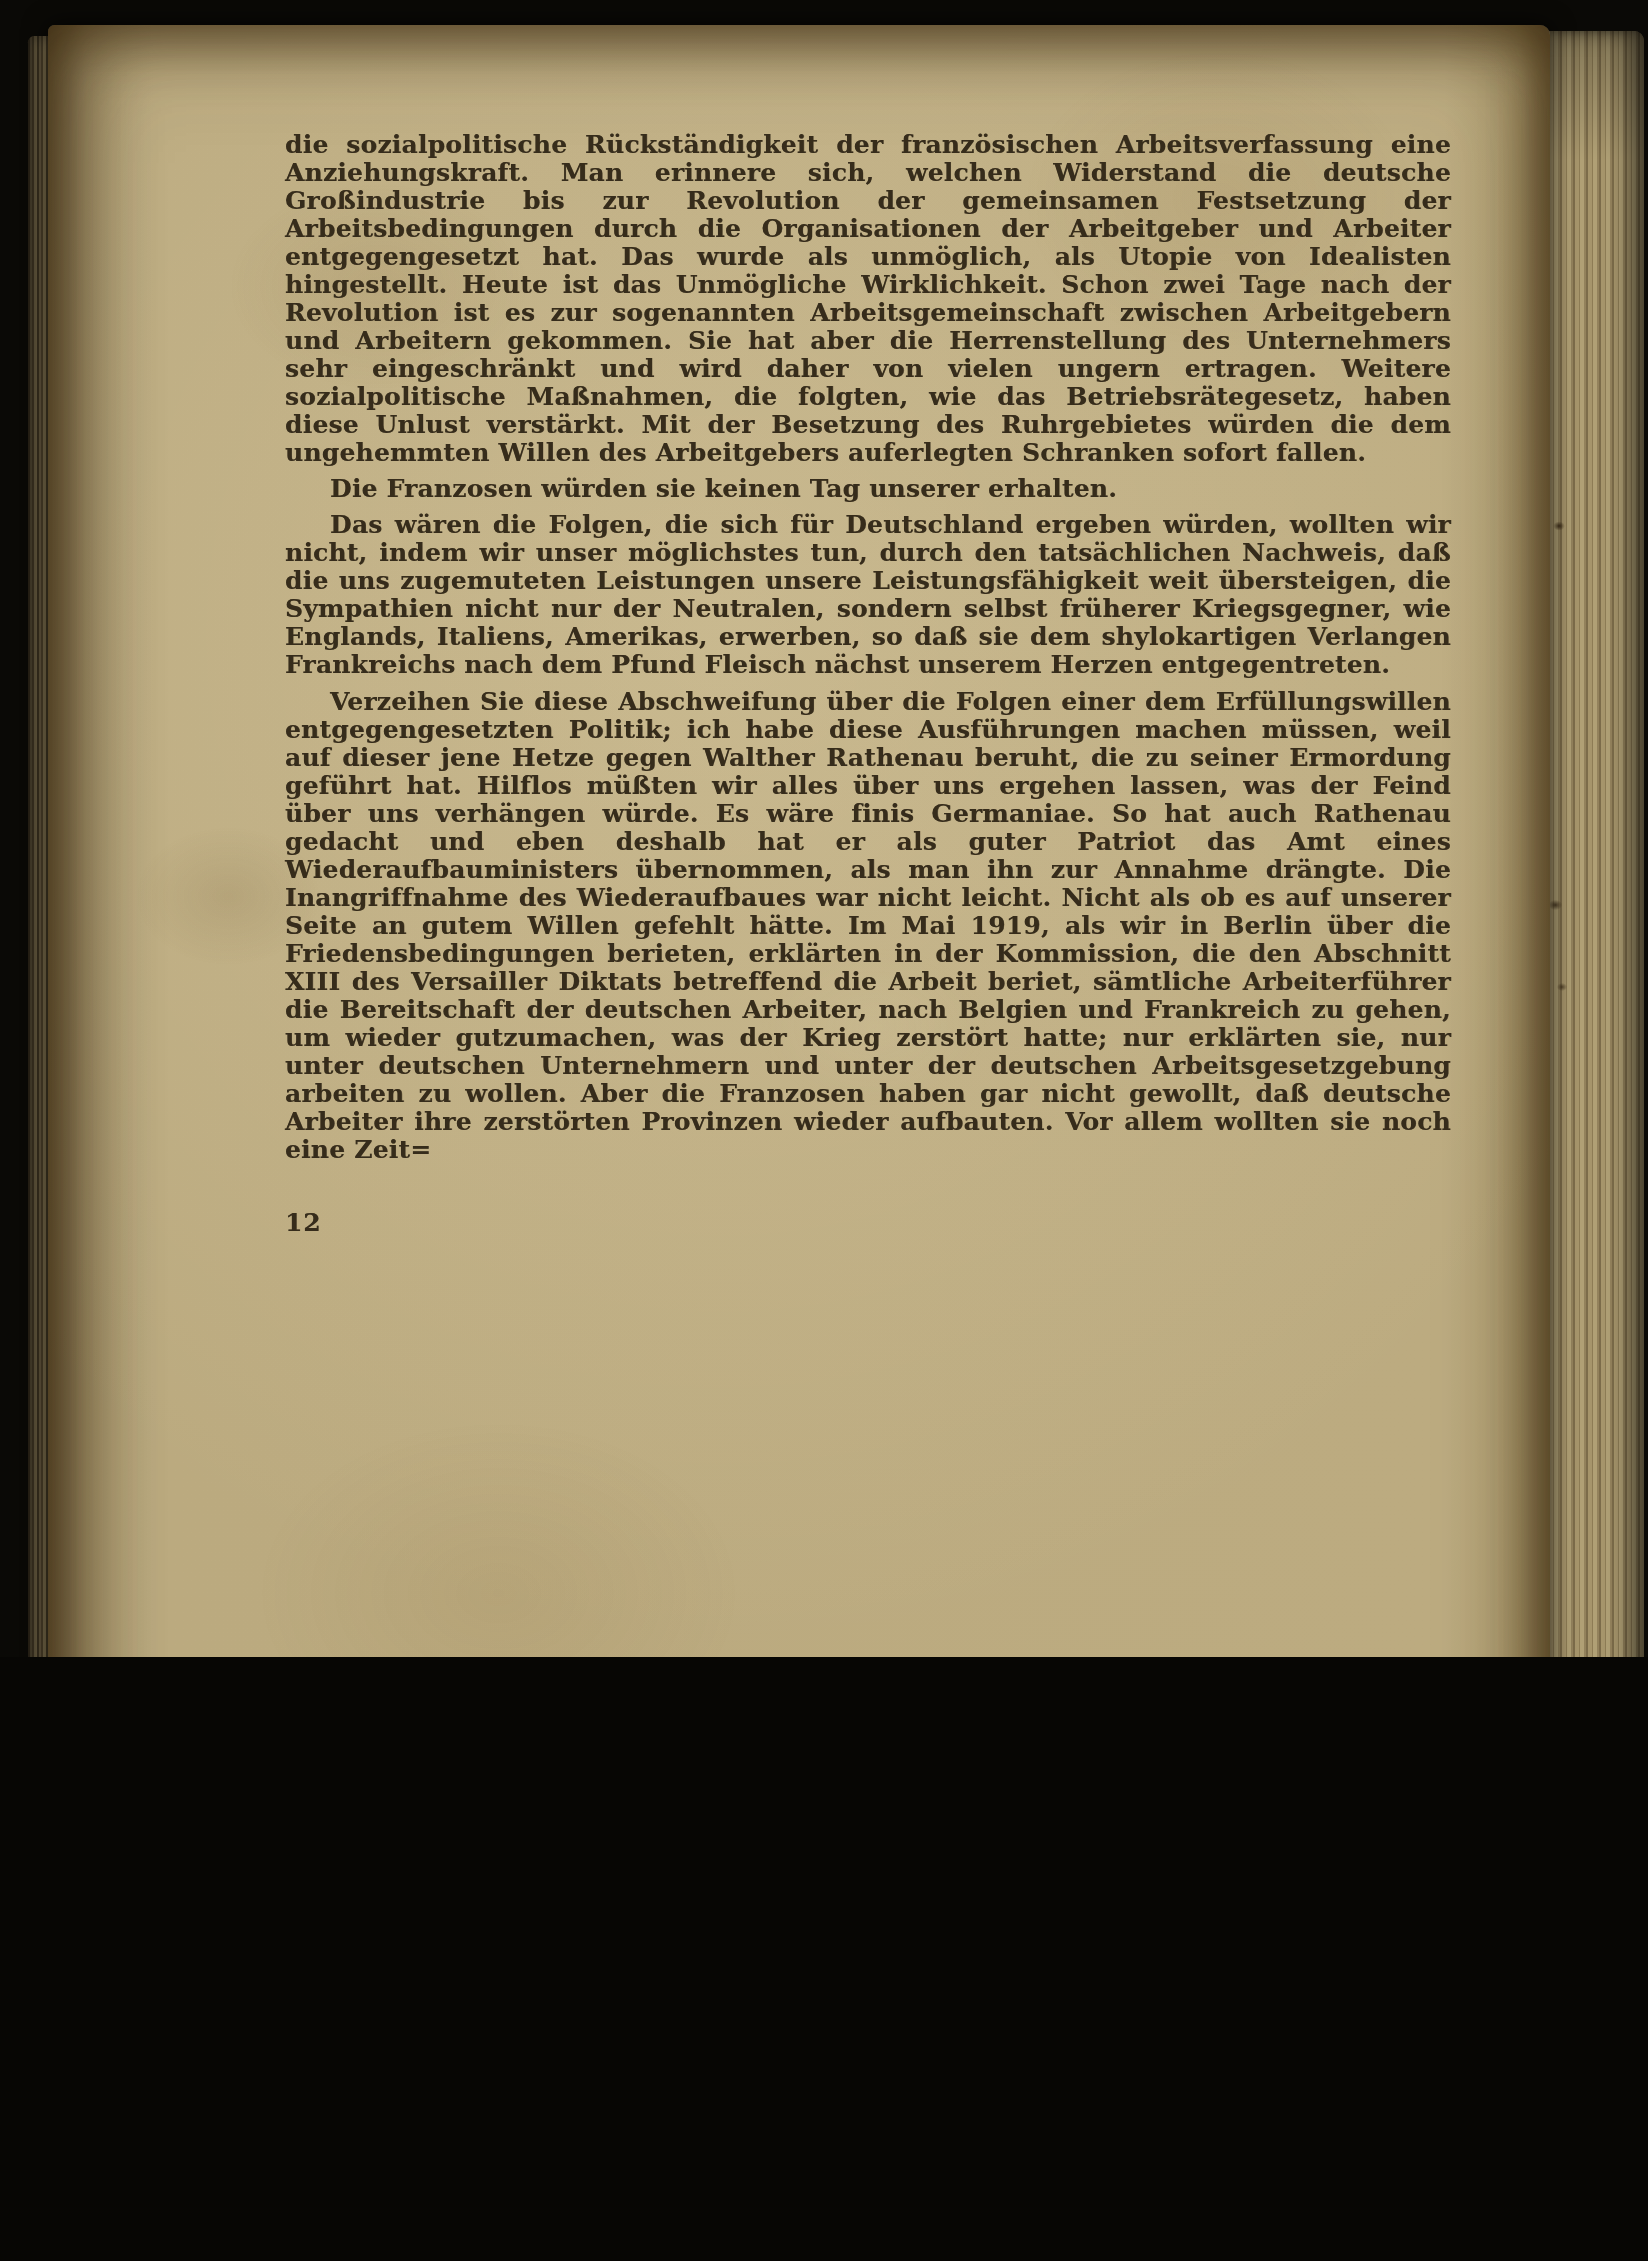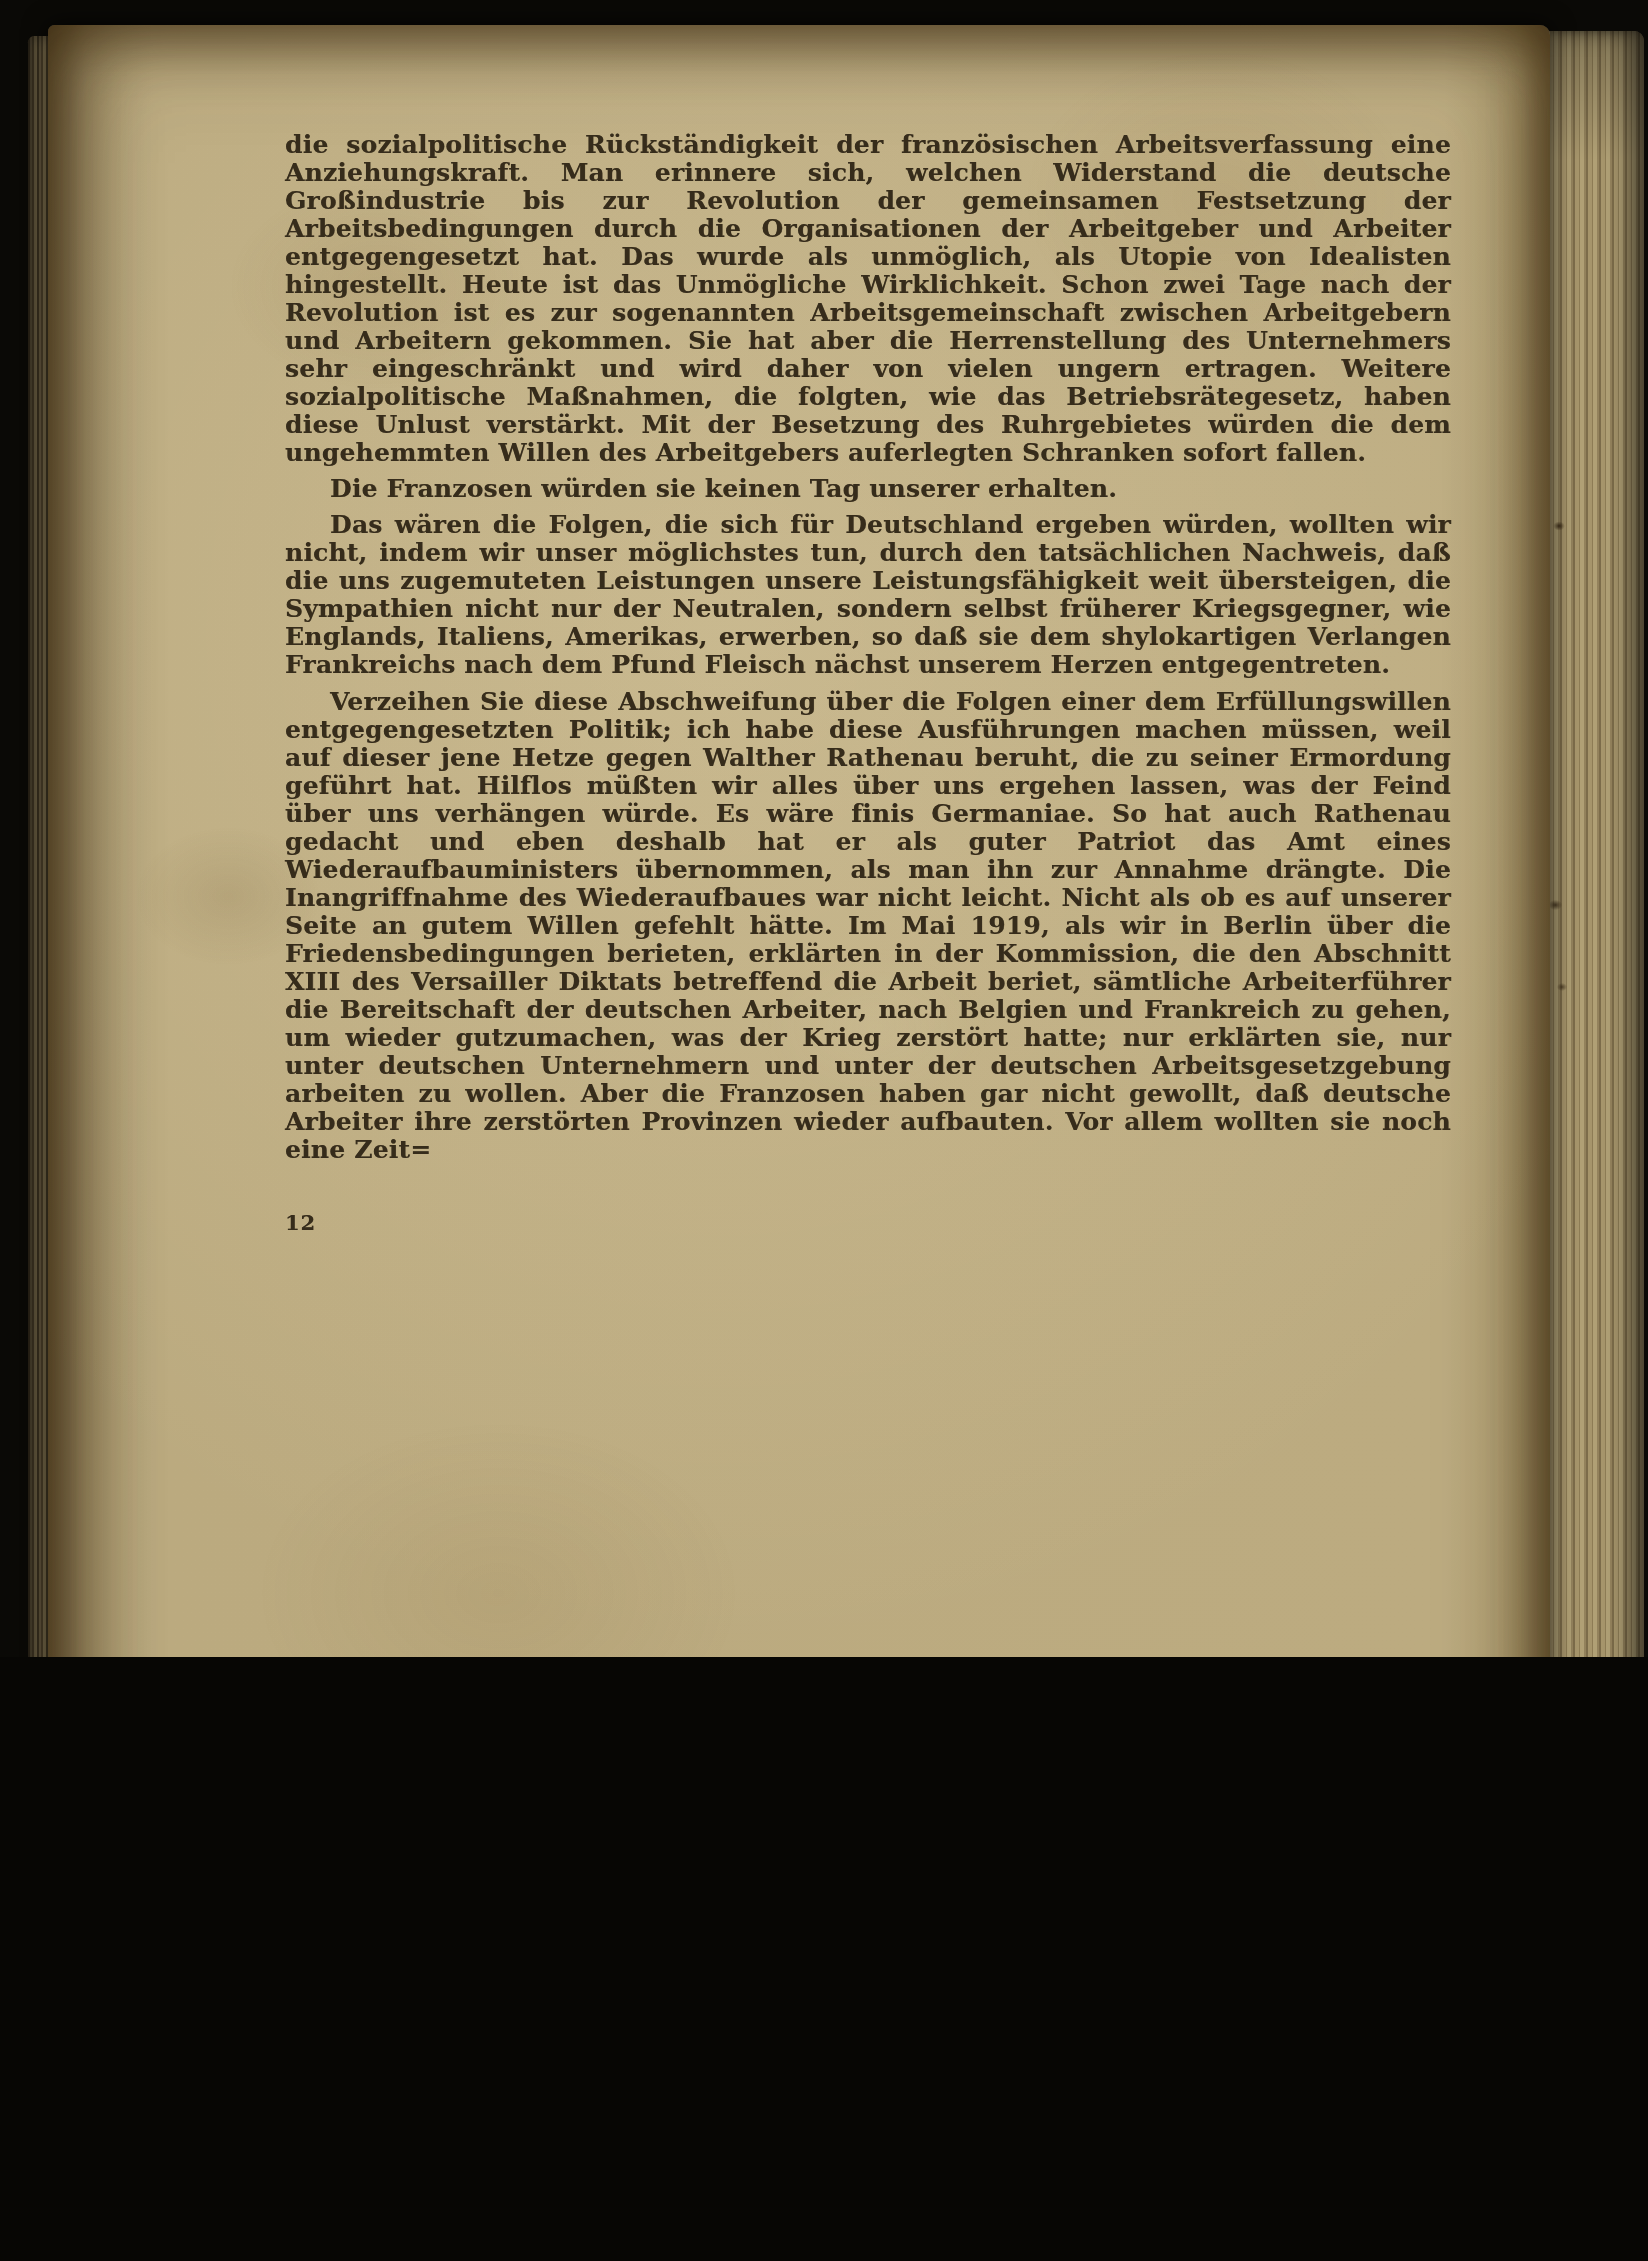--- a/index.html
+++ b/index.html
@@ -92,21 +92,21 @@
   }
   .para {
     margin: 0 0 8.2px 0;
     text-align: justify;
   }
   .para.indent {
     text-indent: 45px;
   }
   .pagenum {
     margin-top: 45px;
-    font-size: 21px;
+    font-size: 25px;
     font-weight: bold;
     letter-spacing: 0.8px;
   }
 </style>
 </head>
 <body>
 
 <div class="scan">
   <div class="edge-stack-left"></div>
   <div class="edge-stack-right"></div>

